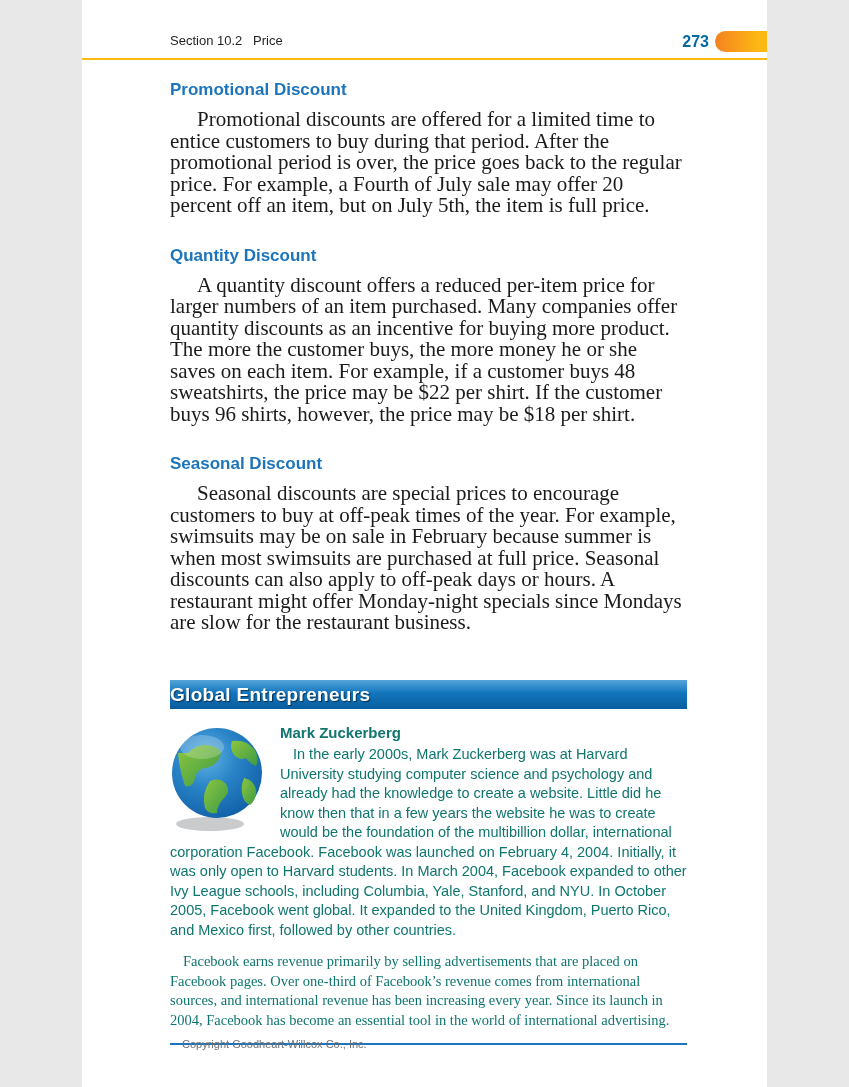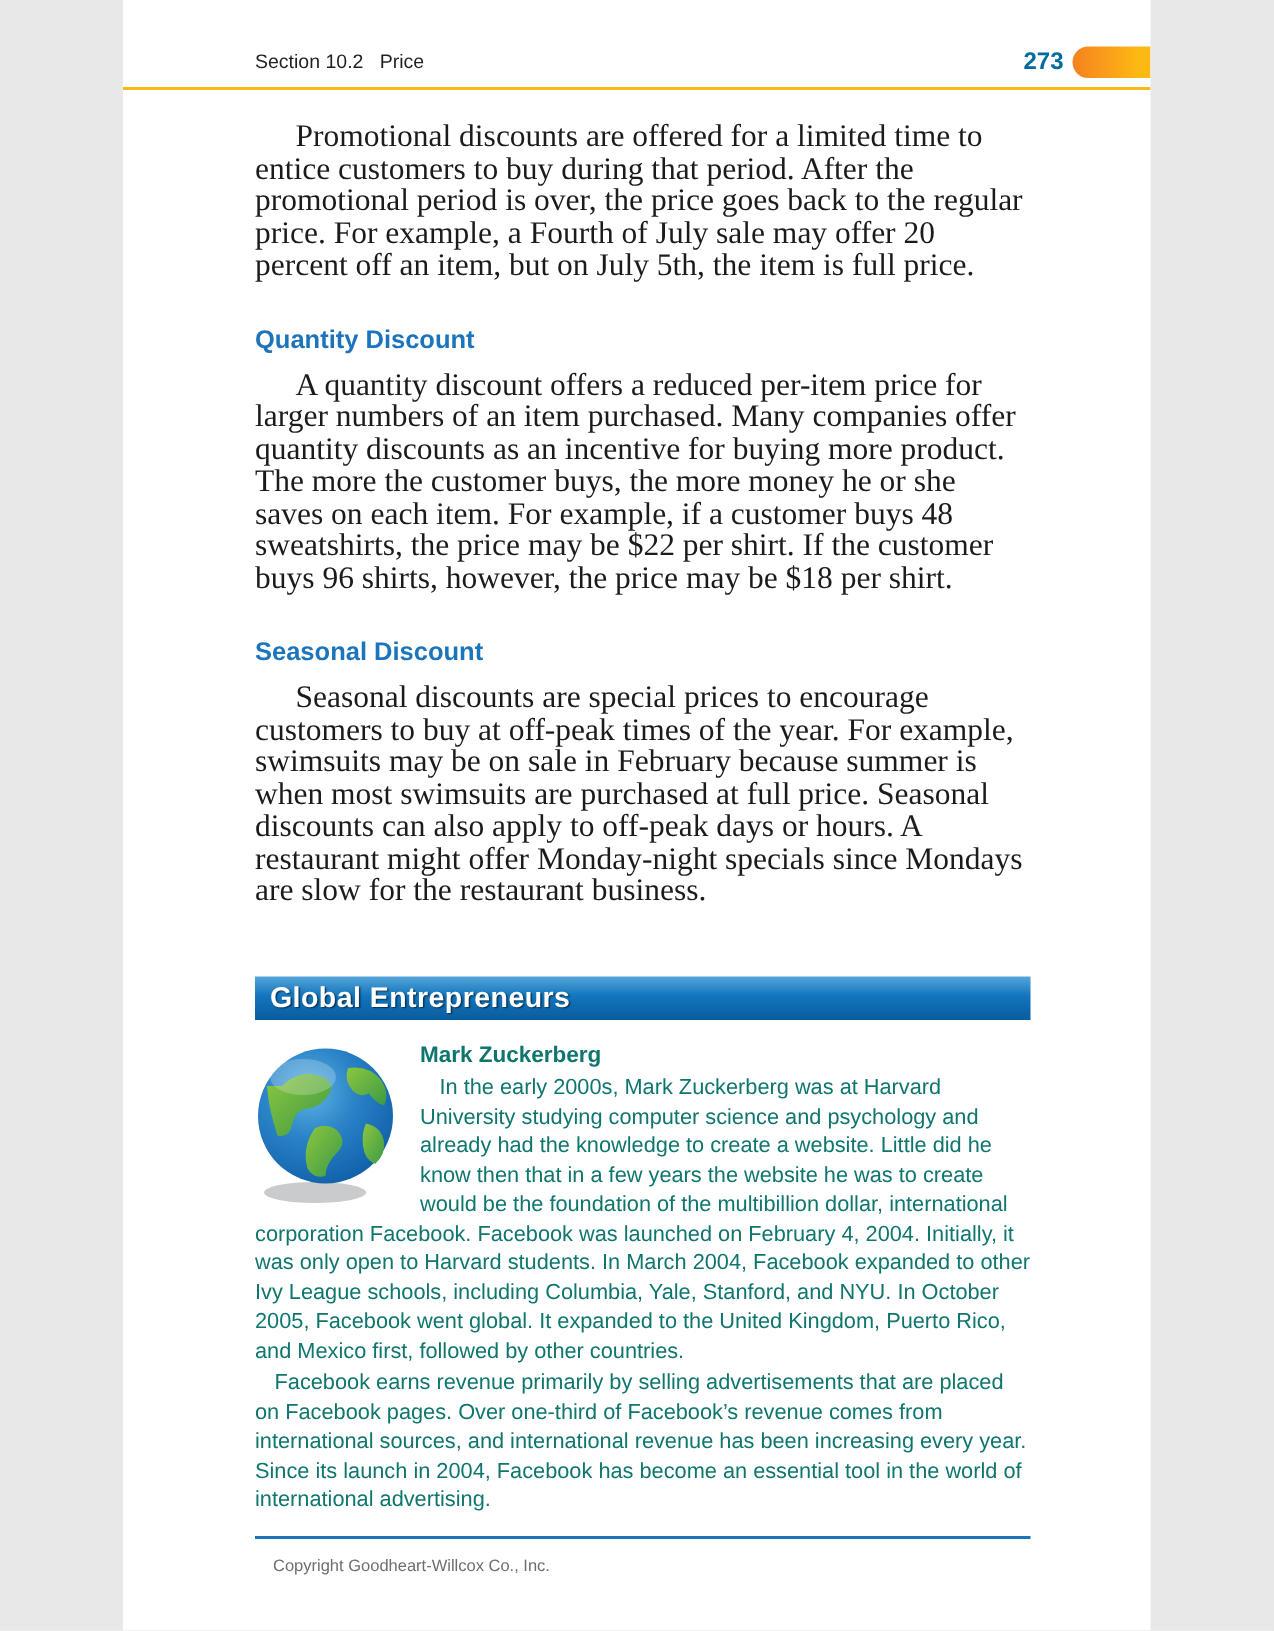--- a/index.html
+++ b/index.html
@@ -79,42 +79,41 @@
   }
   .feature-banner {
     width: 517px;
     height: 29px;
     background: linear-gradient(180deg, #54a5d9 0%, #1275bd 45%, #0a5c9e 100%);
     color: #ffffff;
     font-size: 19px;
     font-weight: bold;
     letter-spacing: 0.3px;
     line-height: 29px;
-    padding-left: 10px;
     text-shadow: 1px 1px 1px rgba(0,0,0,0.55);
   }
   .feature-body {
     padding-top: 10px;
     font-size: 14.5px;
     line-height: 19.5px;
     color: #0f766e;
   }
   .globe-wrap {
     float: left;
     width: 96px;
     height: 110px;
     margin: 4px 14px 2px 0;
   }
   .feature-title {
     font-weight: bold;
     font-size: 15px;
     margin: 4px 0 3px 0;
   }
   .feature-para { text-indent: 13px; }
-  .feature-para + .feature-para { margin-top: 2px; }
+  .feature-para + .feature-para { margin-top: 12px; font-family: Liberation Serif, serif; }
   .feature-rule {
     clear: both;
     border: none;
     border-top: 2px solid #1c75bc;
     margin-top: 13px;
     width: 517px;
   }
 
   
   .page-footer {
@@ -134,20 +133,21 @@
     <span class="running-head">Section 10.2   Price</span>
     <div class="page-tab">
       <span class="page-num">273</span>
       <span class="tab-swoosh"></span>
     </div>
   </header>
 
   <main class="content">
 
     <section class="section">
+      <h2 class="section-heading">Promotional Discount</h2>
       <p class="body-para">Promotional discounts are offered for a limited time to entice customers to buy during that period. After the promotional period is over, the price goes back to the regular price. For example, a Fourth of July sale may offer 20 percent off an item, but on July 5th, the item is full price.</p>
     </section>
 
     <section class="section">
       <h2 class="section-heading">Quantity Discount</h2>
       <p class="body-para">A quantity discount offers a reduced per-item price for larger numbers of an item purchased. Many companies offer quantity discounts as an incentive for buying more product. The more the customer buys, the more money he or she saves on each item. For example, if a customer buys 48 sweatshirts, the price may be $22 per shirt. If the customer buys 96 shirts, however, the price may be $18 per shirt.</p>
     </section>
 
     <section class="section">
       <h2 class="section-heading">Seasonal Discount</h2>

